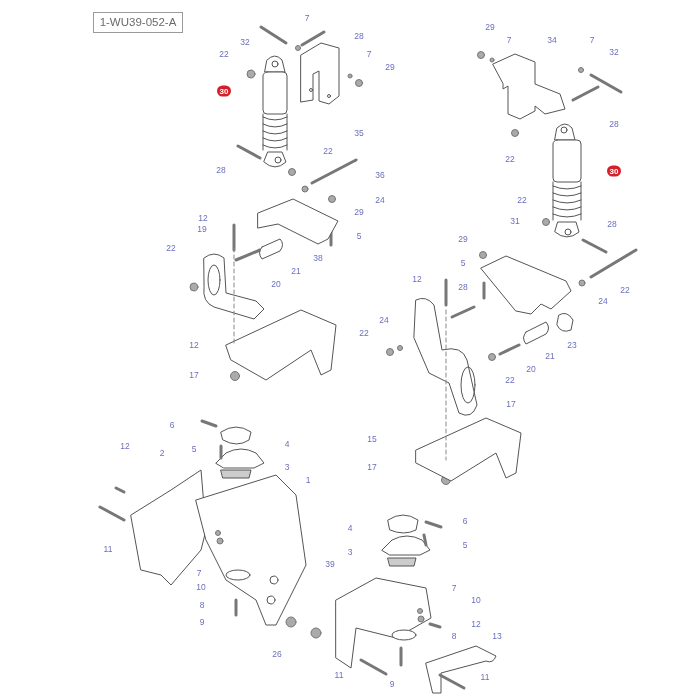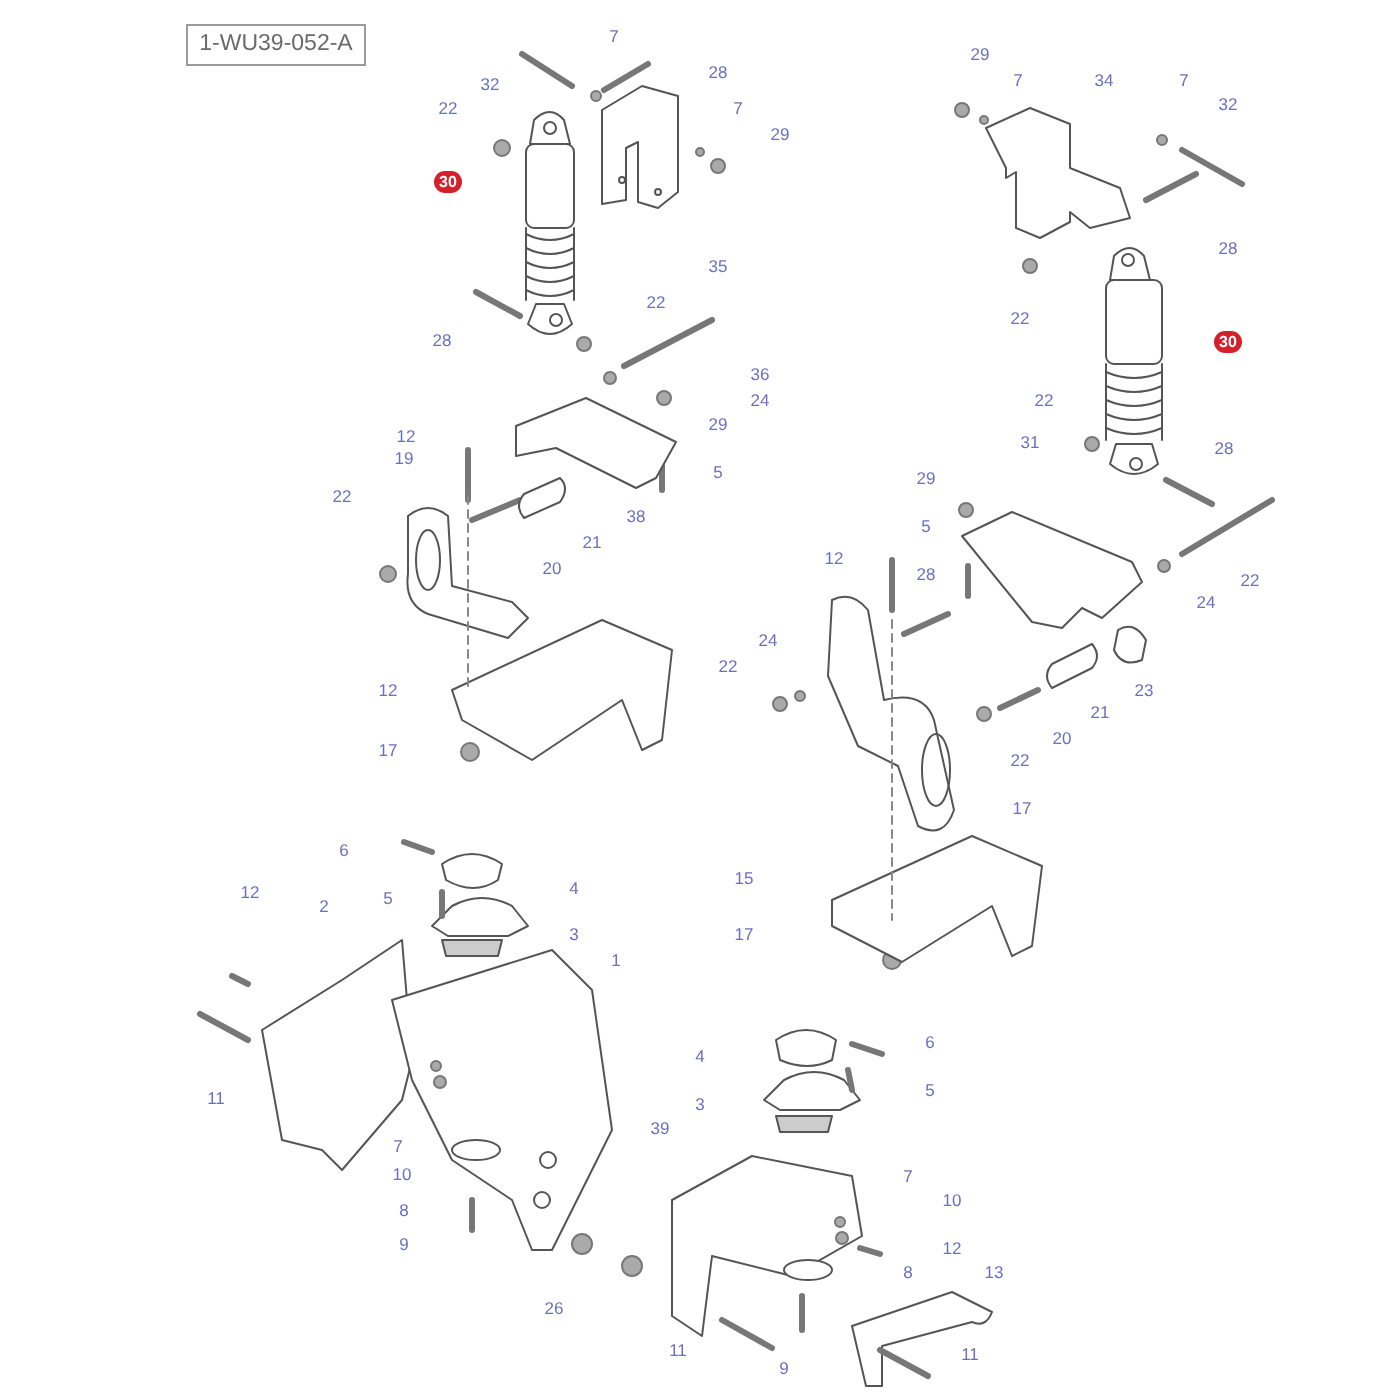--- a/index.html
+++ b/index.html
@@ -180,21 +180,21 @@
   <div id="labels">
       <div class="lbl" style="left: 291px; top: 18px;">7</div>
       <div class="lbl" style="left: 229px; top: 42px;">32</div>
       <div class="lbl" style="left: 343px; top: 36px;">28</div>
       <div class="lbl" style="left: 208px; top: 54px;">22</div>
       <div class="lbl" style="left: 353px; top: 54px;">7</div>
       <div class="lbl" style="left: 374px; top: 67px;">29</div>
       <div class="lbl" style="left: 343px; top: 133px;">35</div>
       <div class="lbl" style="left: 312px; top: 151px;">22</div>
       <div class="lbl" style="left: 205px; top: 170px;">28</div>
-      <div class="lbl" style="left: 364px; top: 175px; margin-top: 12px;">36</div>
+      <div class="lbl" style="left: 364px; top: 175px;">36</div>
       <div class="lbl" style="left: 364px; top: 200px;">24</div>
       <div class="lbl" style="left: 343px; top: 212px;">29</div>
       <div class="lbl" style="left: 343px; top: 236px;">5</div>
       <div class="lbl" style="left: 302px; top: 258px;">38</div>
       <div class="lbl" style="left: 187px; top: 218px;">12</div>
       <div class="lbl" style="left: 167px; top: 229px; margin-left: 19px;">19</div>
       <div class="lbl" style="left: 155px; top: 248px;">22</div>
       <div class="lbl" style="left: 280px; top: 271px;">21</div>
       <div class="lbl" style="left: 260px; top: 284px;">20</div>
       <div class="lbl" style="left: 178px; top: 345px;">12</div>

